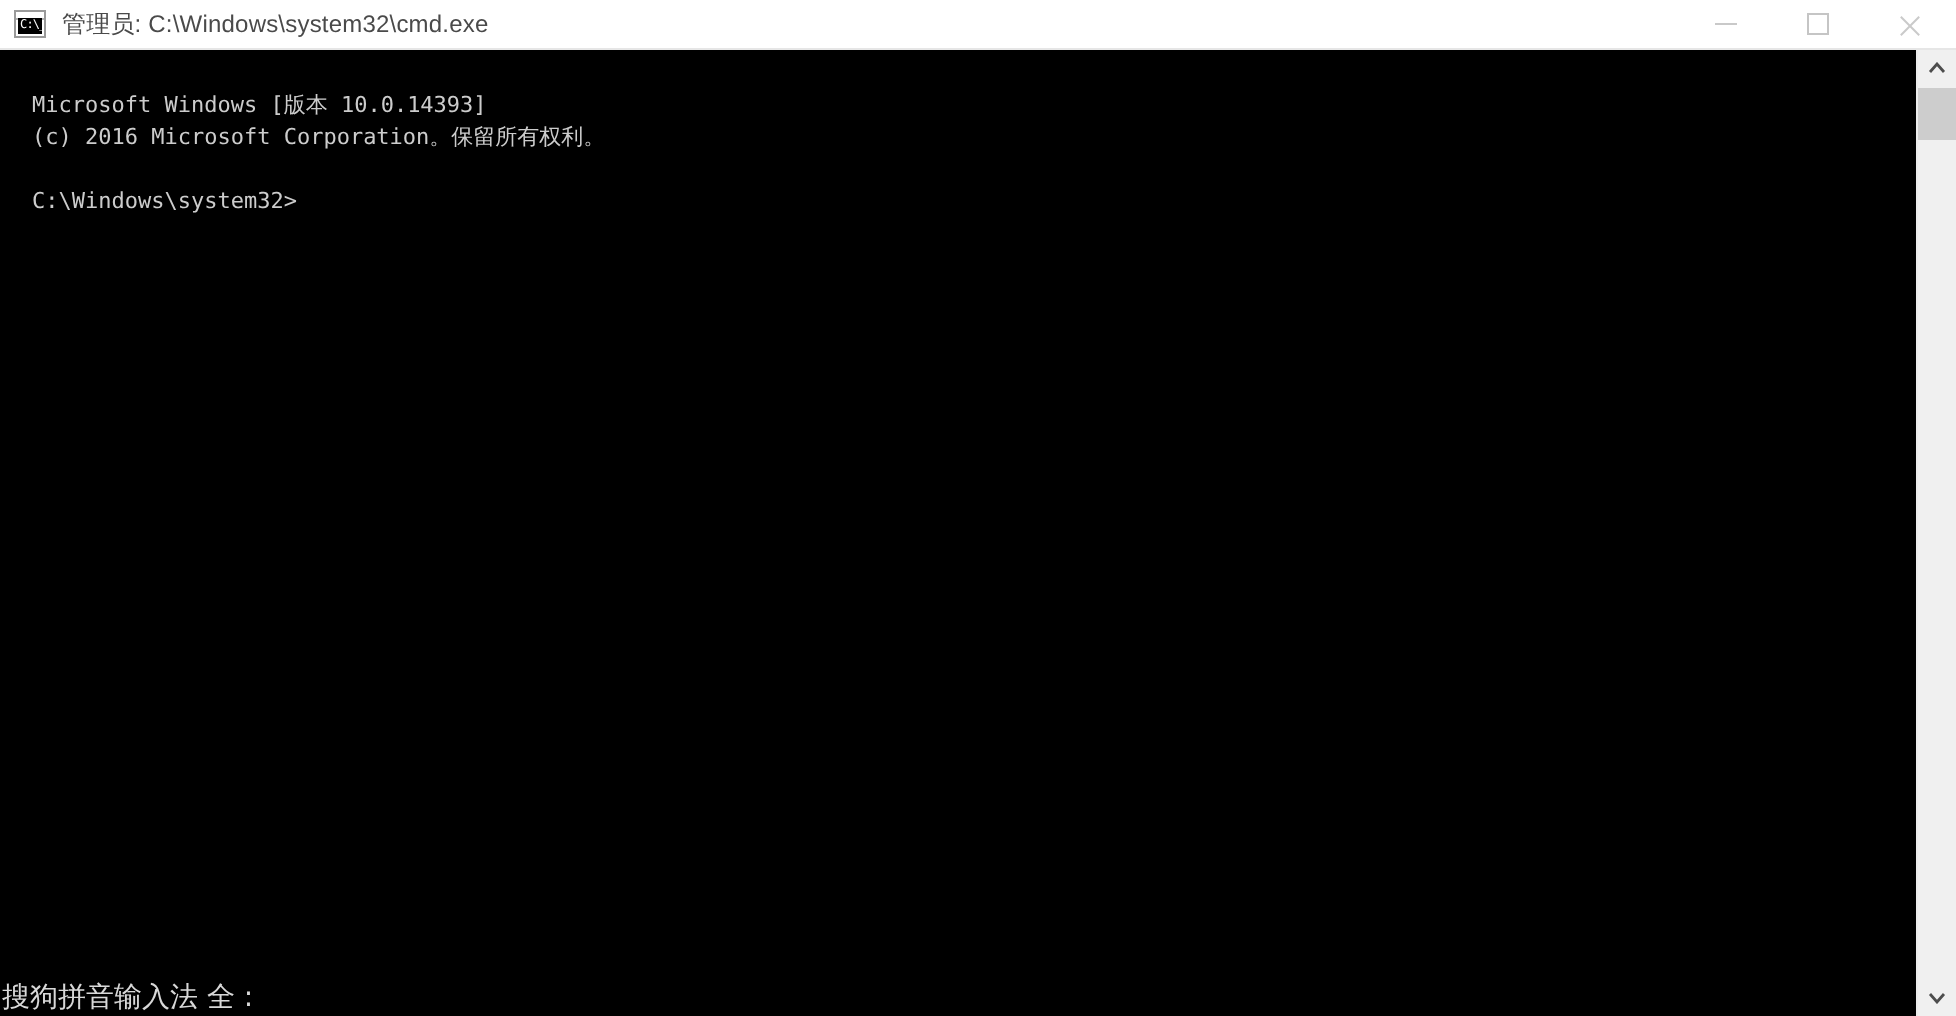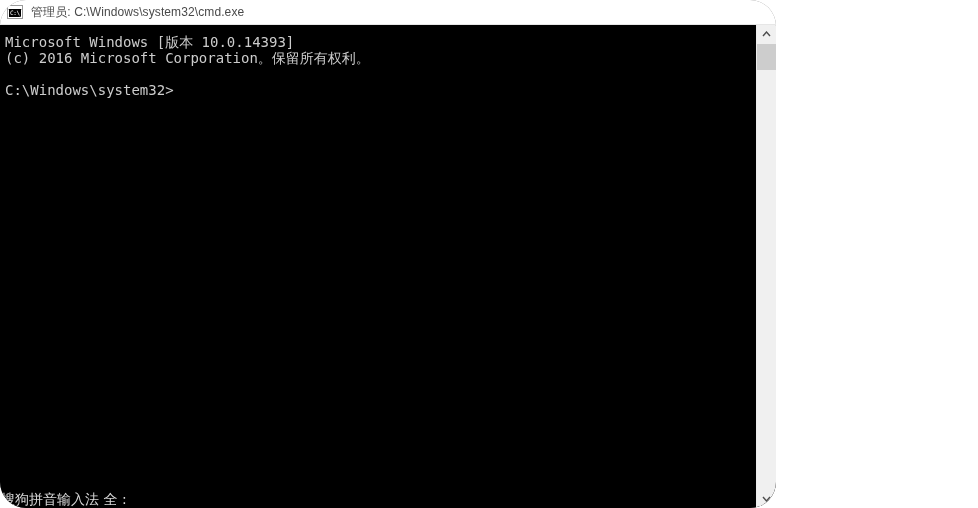--- a/index.html
+++ b/index.html
@@ -10,25 +10,24 @@
   }
   body {
     width: 978px;
     height: 508px;
     overflow: hidden;
     font-family: "Liberation Sans", sans-serif;
   }
 
   .window {
     position: relative;
-    width: 776px;
+    width: 978px;
     height: 508px;
     background: #737373;
     overflow: hidden;
-    border-radius: 26px;
   }
 
   
   .titlebar {
     position: absolute;
     top: 0;
     left: 0;
     width: 978px;
     height: 25px;
     background: #ffffff;
@@ -145,24 +144,24 @@
     width: 958px;
     height: 483px;
     background: #000000;
     overflow: hidden;
   }
 
   .console-text {
     position: absolute;
     top: 4px;
     left: 0px;
-    margin: 5px;
+    margin: 16px;
     color: #cccccc;
     font-family: "DejaVu Sans Mono", monospace;
-    font-size: 14px;
+    font-size: 11px;
     line-height: 16px;
     white-space: pre;
     letter-spacing: 0px;
   }
 
   .ime-bar {
     position: absolute;
     left: 0;
     bottom: 0;
     height: 18px;

